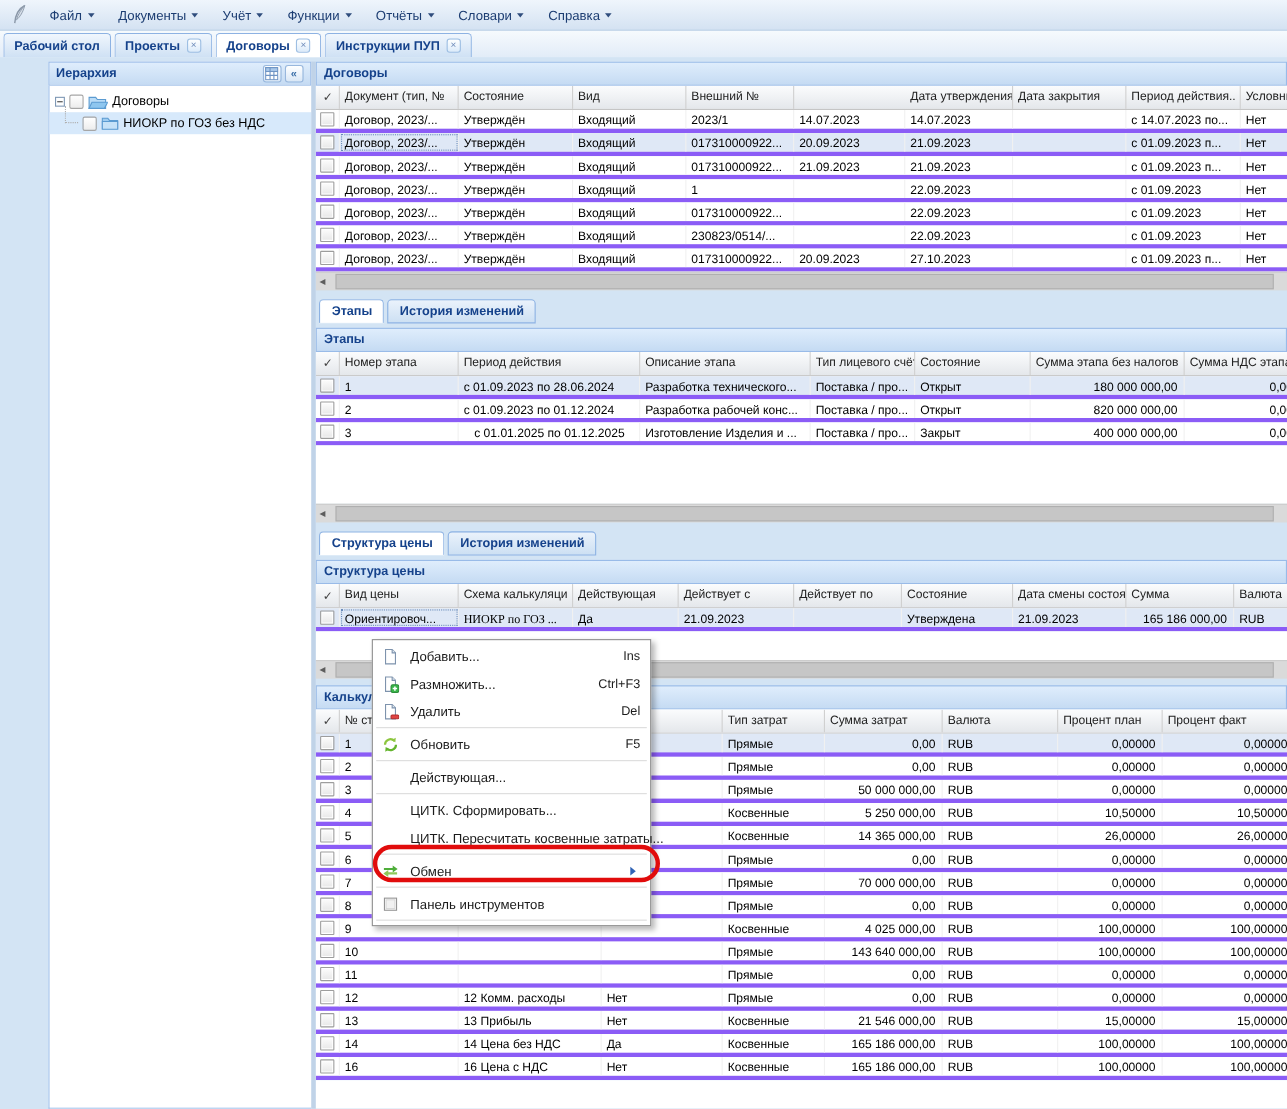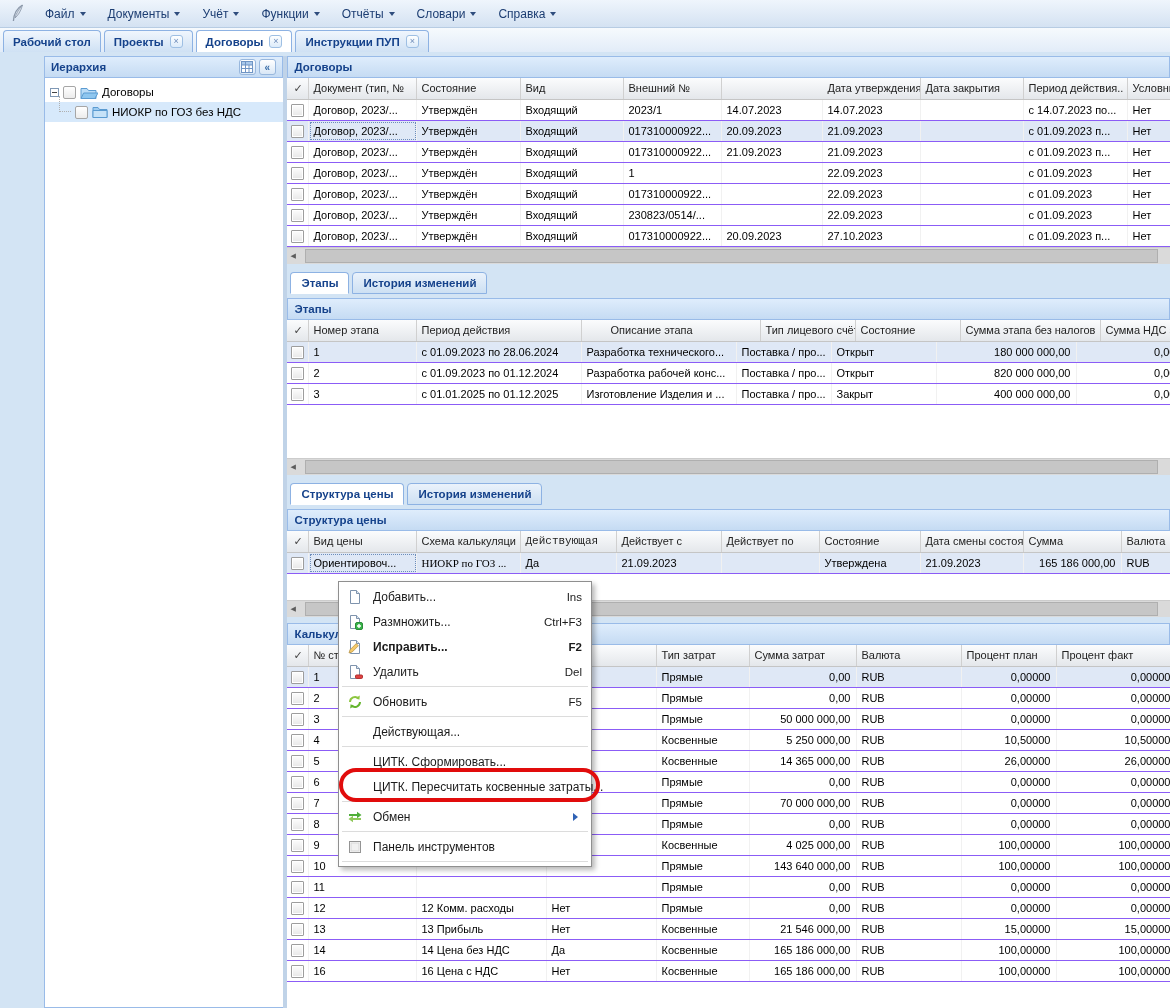--- a/index.html
+++ b/index.html
@@ -41,21 +41,21 @@
   .expander { width:9px; height:9px; border:1px solid #7f98b5; background:#fff; position:relative; flex:0 0 9px; }
   .expander::after { content:""; position:absolute; left:1px; right:1px; top:3px; border-top:1px solid #444; }
   .tree-cb { width:13px; height:13px; border:1px solid #a6a6a6; border-radius:2px; background:linear-gradient(#ffffff,#ececec); flex:0 0 13px; }
   .elbow { width:12px; height:16px; border-left:1px dotted #b0b0b0; border-bottom:1px dotted #b0b0b0; margin:-8px 0 8px 9px; flex:0 0 12px; }
 
   
   .grid { background:#fff; overflow:hidden; width:100%; }
   .thead { display:flex; height:22px; background:linear-gradient(#fbfcfd,#e4e7eb); border-bottom:1px solid #c5c5c5; overflow:hidden; }
   .th { flex-shrink:0; border-right:1px solid #d0d0d0; padding:4px 4px 0 4px; color:#222; white-space:nowrap; overflow:hidden; }
   .th.checkcell { text-align:center; padding-left:0; padding-right:0; color:#444; }
-  .tr { display:flex; height:21px; border-bottom:1px solid #8b5cf6; background:#fff; overflow:hidden; }
+  .tr { display:flex; height:21px; border-bottom:4px solid #8b5cf6; background:#fff; overflow:hidden; }
   .tr.sel { background:#dfe8f6; }
   .td { flex-shrink:0; padding:4px 4px 0 4px; border-right:1px solid #f1f1f1; white-space:nowrap; overflow:hidden; color:#000; }
   .td.num { text-align:right; padding-right:6px; }
   .td.focus { outline:1px dotted #6b8cba; outline-offset:-2px; }
   .td.checkcell { display:flex; align-items:center; justify-content:center; padding:0; }
   .cb { width:13px; height:13px; border:1px solid #9d9d9d; border-radius:1px; background:linear-gradient(#fdfdfd,#e7e7e7);
         box-shadow:inset 0 0 0 1px #fff; }
 
   .hscroll { height:17px; flex:0 0 17px; background:#dadada; border-top:1px solid #cccccc; position:relative; }
   .hscroll .left-arrow { position:absolute; left:3px; top:4px; color:#5d5d5d; font-size:7px; }
@@ -321,21 +321,21 @@
           <span class="subtab">История изменений</span>
         </div>
         <div class="panel-header">
             <span>Этапы</span>
           </div>
         <div class="grid">
             <div class="thead">
               <div class="th checkcell" style="width: 22px;">✓</div>
               <div class="th" style="width: 108px;">Номер этапа</div>
               <div class="th" style="width: 165px;">Период действия</div>
-              <div class="th" style="width: 155px; margin-left: 24px;">Описание этапа</div>
+              <div class="th" style="width: 155px;">Описание этапа</div>
               <div class="th" style="width: 95px;">Тип лицевого счёт</div>
               <div class="th" style="width: 105px;">Состояние</div>
               <div class="th" style="width: 140px;">Сумма этапа без налогов</div>
               <div class="th" style="width: 105px;">Сумма НДС этапа</div>
               <div class="th" style="width: 60px;">Сумма</div>
             </div>
             <div class="tr sel">
               <div class="td checkcell" style="width: 22px;">
                 <span class="cb"></span>
               </div>
@@ -359,21 +359,21 @@
               <div class="td" style="width: 105px;">Открыт</div>
               <div class="td num" style="width: 140px;">820 000 000,00</div>
               <div class="td num" style="width: 105px;">0,00</div>
               <div class="td num" style="width: 60px;"></div>
             </div>
             <div class="tr">
               <div class="td checkcell" style="width: 22px;">
                 <span class="cb"></span>
               </div>
               <div class="td" style="width: 108px;">3</div>
-              <div class="td" style="width: 165px;">с 01.01.2025 по 01.12.2025</div>
+              <div class="td" style="width: 165px; text-align: center;">с 01.01.2025 по 01.12.2025</div>
               <div class="td" style="width: 155px;">Изготовление Изделия и ...</div>
               <div class="td" style="width: 95px;">Поставка / про...</div>
               <div class="td" style="width: 105px;">Закрыт</div>
               <div class="td num" style="width: 140px;">400 000 000,00</div>
               <div class="td num" style="width: 105px;">0,00</div>
               <div class="td num" style="width: 60px;"></div>
             </div>
           </div>
         <div class="filler" style="height:53px;"></div>
         <div class="hscroll">
@@ -390,21 +390,21 @@
           <span class="subtab">История изменений</span>
         </div>
         <div class="panel-header">
             <span>Структура цены</span>
           </div>
         <div class="grid">
             <div class="thead">
               <div class="th checkcell" style="width: 22px;">✓</div>
               <div class="th" style="width: 108px;">Вид цены</div>
               <div class="th" style="width: 104px;">Схема калькуляци</div>
-              <div class="th" style="width: 96px; font-family: Liberation Mono, monospace;">Действующая</div>
+              <div class="th" style="width: 96px;">Действующая</div>
               <div class="th" style="width: 105px;">Действует с</div>
               <div class="th" style="width: 98px;">Действует по</div>
               <div class="th" style="width: 101px;">Состояние</div>
               <div class="th" style="width: 103px;">Дата смены состоя</div>
               <div class="th" style="width: 98px;">Сумма</div>
               <div class="th" style="width: 90px;">Валюта</div>
             </div>
             <div class="tr sel">
               <div class="td checkcell" style="width: 22px;">
                 <span class="cb"></span>
@@ -684,31 +684,20 @@
           </svg>
         </span>
         <span class="mlabel">Размножить...</span>
         <span class="mshortcut">Ctrl+F3</span>
       </div>
       <div class="mitem">
         <span class="micon">
           <svg width="16" height="16" viewBox="0 0 16 16">
             <path d="M3.5 1.5h6l3 3v10h-9z" fill="#fff" stroke="#7e93ad"></path>
             <path d="M9.5 1.5v3h3" fill="#dce6f0" stroke="#7e93ad"></path>
-            <path d="M2 14l1-3.2 6.2-6.2 2.2 2.2-6.2 6.2z" fill="#f5c96a" stroke="#b08c3e" stroke-width="0.7"></path>
-          </svg>
-        </span>
-        <span class="mlabel bold">Исправить...</span>
-        <span class="mshortcut bold">F2</span>
-      </div>
-      <div class="mitem">
-        <span class="micon">
-          <svg width="16" height="16" viewBox="0 0 16 16">
-            <path d="M3.5 1.5h6l3 3v10h-9z" fill="#fff" stroke="#7e93ad"></path>
-            <path d="M9.5 1.5v3h3" fill="#dce6f0" stroke="#7e93ad"></path>
             <rect x="8.5" y="11" width="7" height="3.4" rx="1" fill="#e04343" stroke="#b02f2f"></rect>
           </svg>
         </span>
         <span class="mlabel">Удалить</span>
         <span class="mshortcut">Del</span>
       </div>
       <div class="msep"></div>
       <div class="mitem">
         <span class="micon">
           <svg width="16" height="16" viewBox="0 0 16 16">

